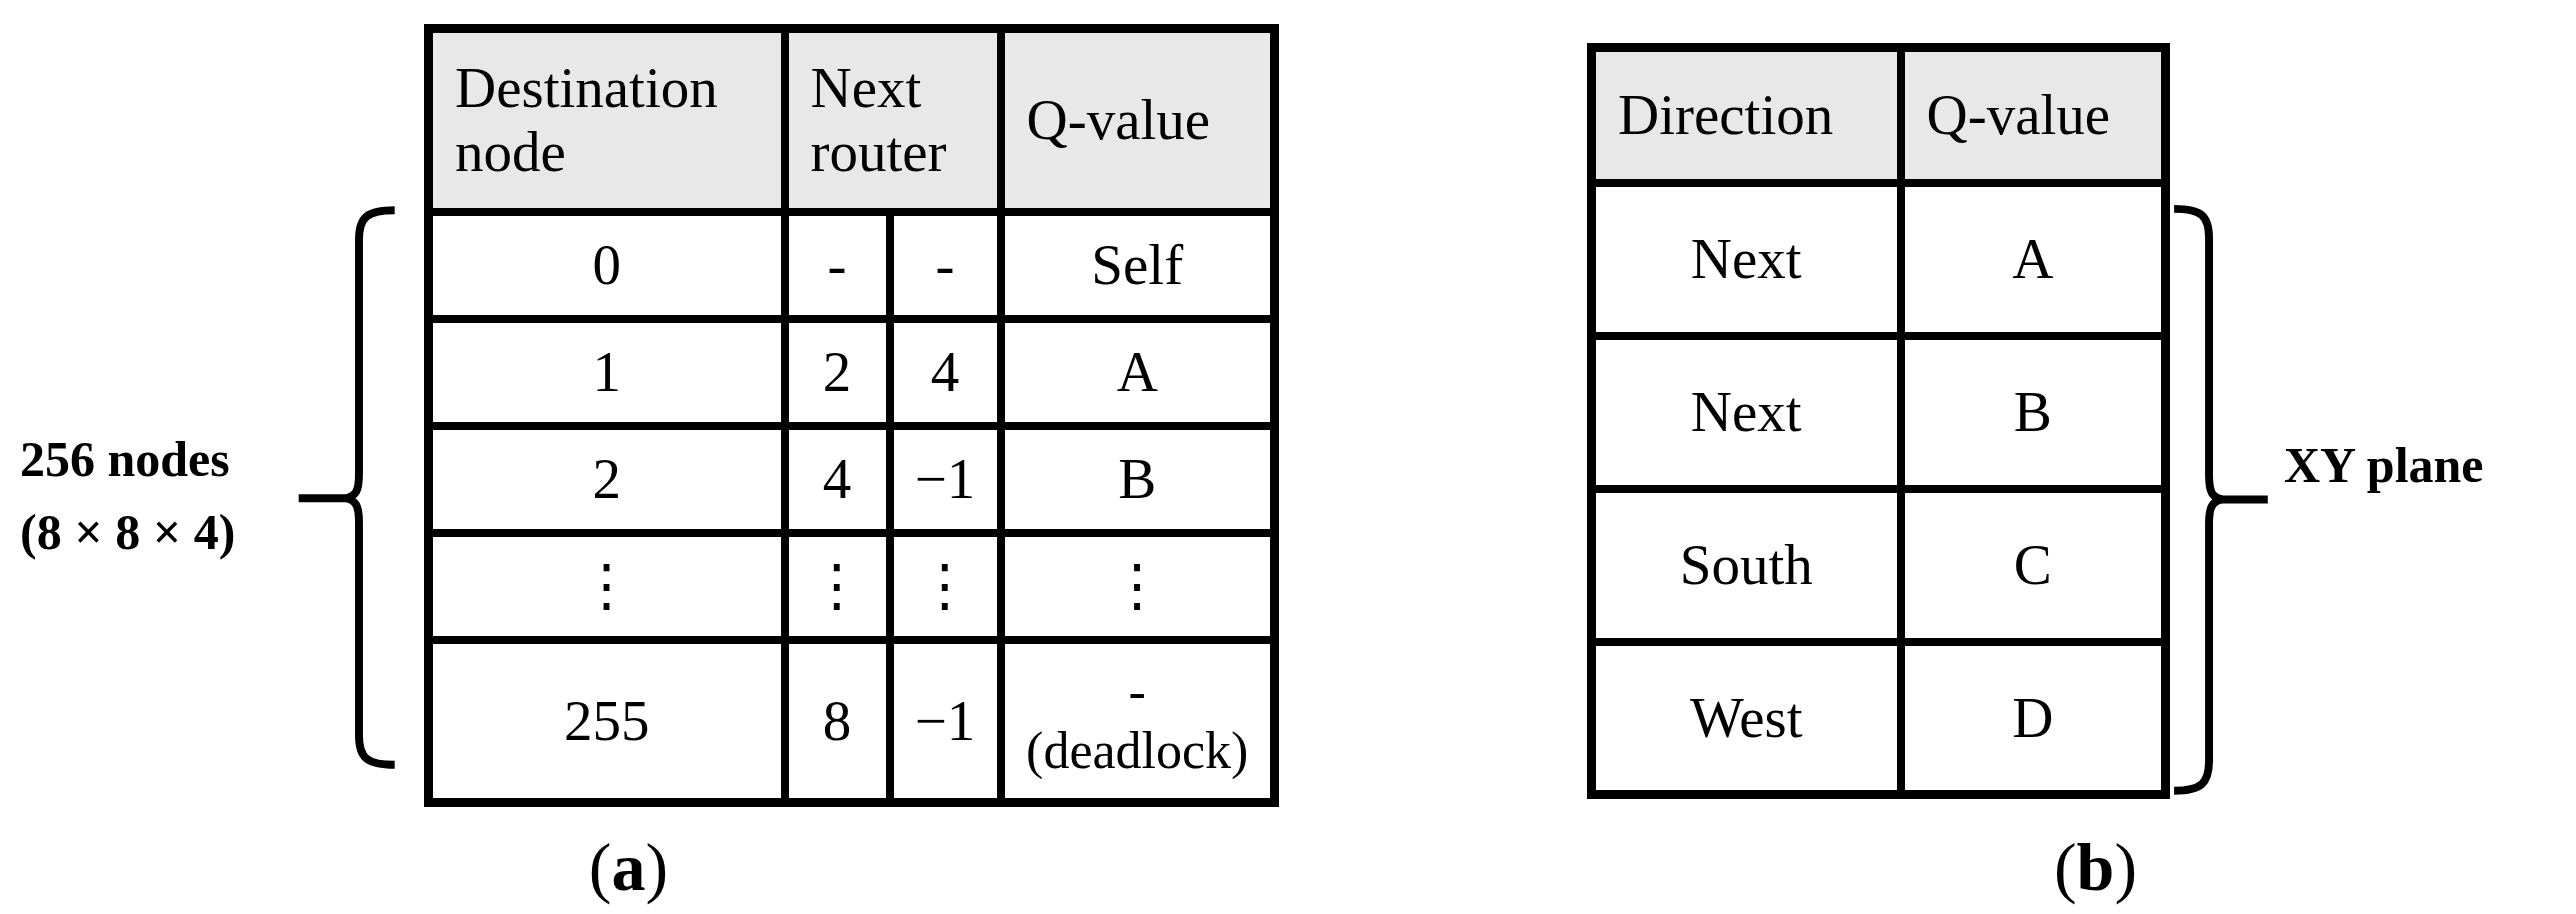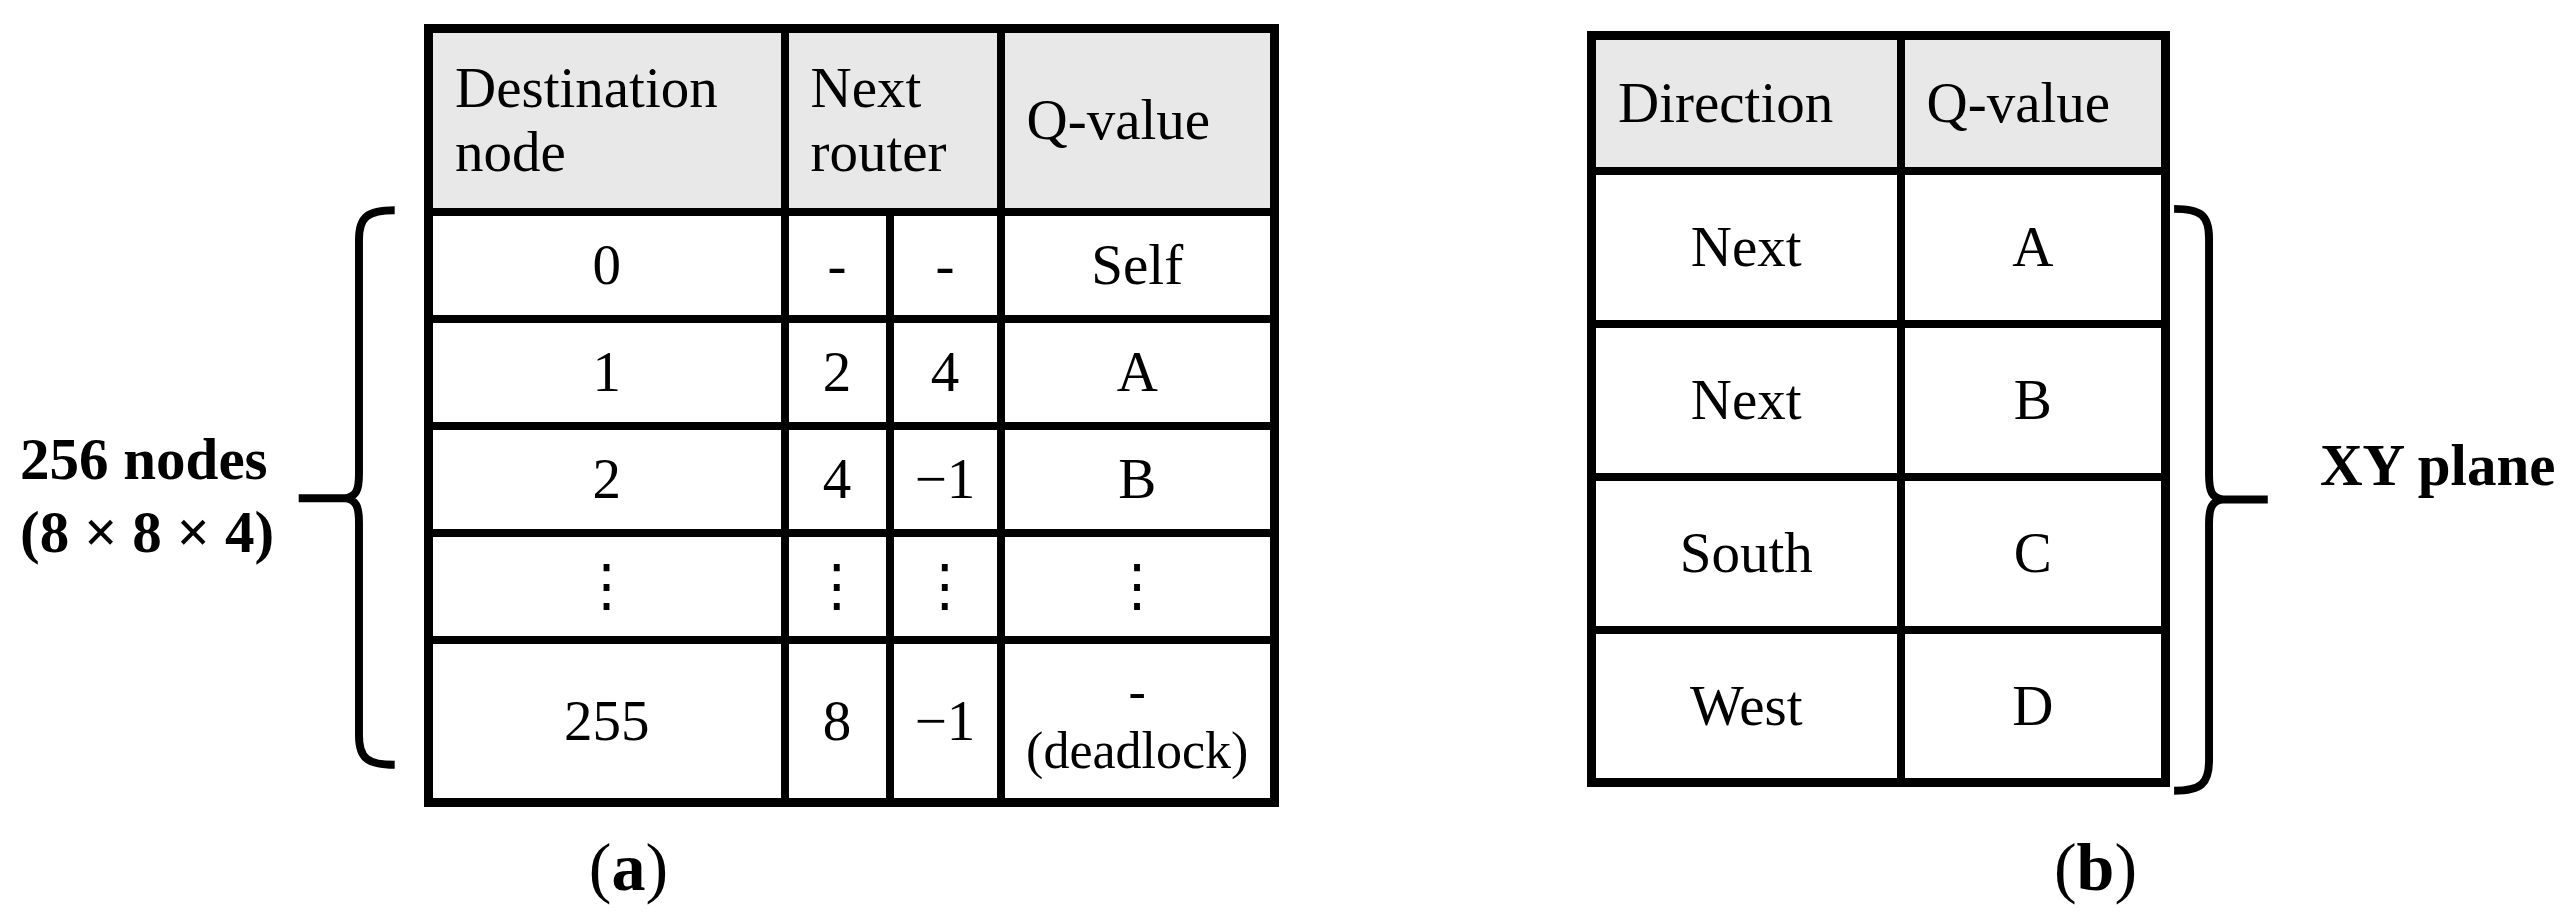--- a/index.html
+++ b/index.html
@@ -35,36 +35,36 @@
   table.fig-table td {
     background: #ffffff;
     text-align: center;
     vertical-align: middle;
     padding: 0;
   }
   .tblA { left: 424px; top: 24px; width: 855px; padding-left: 32px; }
   .tblA tr.hdr  { height: 183px; }
   .tblA tr.row  { height: 107px; }
   .tblA tr.last { height: 163px; }
-  .tblB { left: 1587px; top: 31px; width: 583px; padding-left: 47px; }
+  .tblB { left: 1587px; top: 43px; width: 583px; padding-left: 47px; }
   .tblB tr.hdr { height: 135px; }
   .tblB tr.row { height: 153px; }
   .deadlock-cell { font-size: 52px; line-height: 59px; }
   .vell { font-family: "Liberation Serif", "DejaVu Sans", serif; }
   .brace { position: absolute; }
   .brace path { fill: none; stroke: #000000; stroke-width: 10; }
   .side-label {
     position: absolute;
     font-weight: bold;
-    font-size: 59px;
+    font-size: 50px;
     line-height: 73px;
     white-space: nowrap;
   }
   .lblA { left: 20px;  top: 423px; text-align: left; }
-  .lblB { left: 2284px; top: 429px; text-align: left; margin-left: 36px; }
+  .lblB { left: 2284px; top: 429px; text-align: left; }
   .caption {
     position: absolute;
     top: 827px;
     width: 239px;
     text-align: center;
     font-size: 68px;
     line-height: 80px;
     font-weight: normal;
   }
   .capA { left: 509px; }

